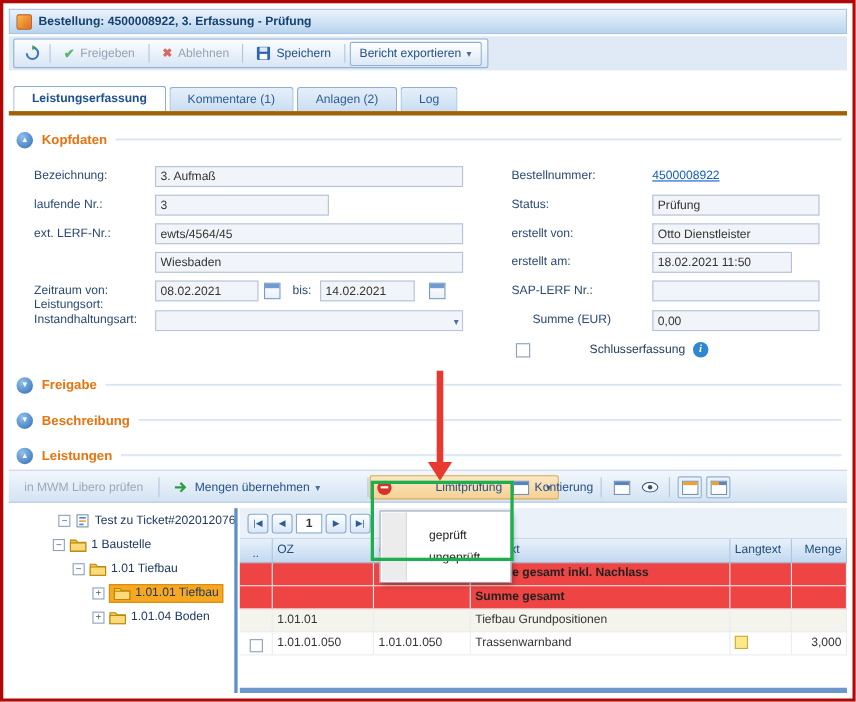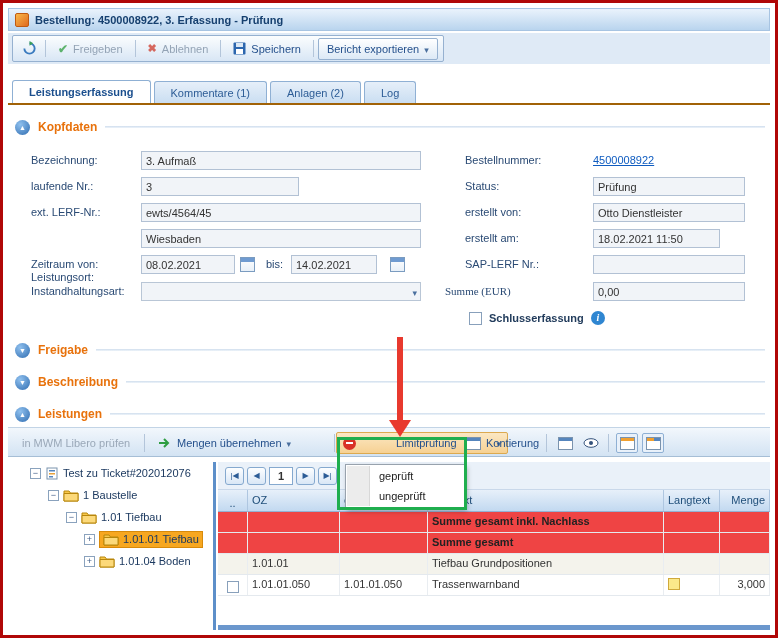--- a/index.html
+++ b/index.html
@@ -17,21 +17,21 @@
 .tbtn{display:inline-flex;align-items:center;gap:5px;padding:0 8px;color:#24508c;height:22px;cursor:pointer;white-space:nowrap;}
 .tbtn.disabled{color:#93a3b5;}
 .tsep{width:1px;height:17px;background:#b3c5da;margin:0 2px;}
 .dropbtn{border:1px solid #96b1d0;border-radius:2px;background:linear-gradient(#ffffff,#dce9f6);}
 .caret::after{content:"▾";font-size:9px;color:#4a6f9e;}
 .ico-check::after{content:"✔";color:#2f9e3f;font-size:12px;font-weight:bold;}
 .ico-cross::after{content:"✖";color:#cf3a2b;font-size:11px;font-weight:bold;}
 .dimmed{opacity:.75;}
 
 
-.tabstrip{position:absolute;left:5px;top:70px;right:5px;height:32px;display:flex;align-items:flex-end;padding-left:4px;border-bottom:2px solid #a16207;background:#fff;}
+.tabstrip{position:absolute;left:5px;top:70px;right:5px;height:32px;display:flex;align-items:flex-end;padding-left:4px;border-bottom:4px solid #a16207;background:#fff;}
 .tab{padding:5px 16px 4px;color:#2c5c96;background:linear-gradient(#e6eff9,#cadef2);border:1px solid #8fb0d4;border-bottom:none;border-radius:3px 3px 0 0;margin-right:3px;cursor:pointer;white-space:nowrap;}
 .tab.active{background:#fff;font-weight:bold;color:#1b4f8e;padding-bottom:5px;}
 
 
 .sec{position:absolute;left:12px;right:10px;height:16px;display:flex;align-items:center;gap:8px;}
 .circle{width:15px;height:15px;border-radius:50%;background:radial-gradient(circle at 35% 30%,#8fc0ee,#2f6cb0);color:#fff;text-align:center;flex:none;cursor:pointer;}
 .circle.up::after{content:"▲";font-size:7px;line-height:15px;display:block;}
 .circle.down::after{content:"▼";font-size:7px;line-height:15px;display:block;}
 .stitle{color:#e8720c;font-weight:bold;font-size:12px;white-space:nowrap;}
 .secline{flex:1;height:2px;background:linear-gradient(#cfdded,#eef4fa);}
@@ -39,21 +39,21 @@
 
 .flabel{position:absolute;color:#2a4a74;}
 .finput{position:absolute;height:19px;border:1px solid #b2c1d4;background:#f1f4f8;color:#333;padding:0 4px;font-family:inherit;font-size:11px;}
 .finput.ralign{}
 .cal{position:absolute;width:15px;height:15px;border:1px solid #7b9cc0;background:linear-gradient(#fff,#e8f0f8);cursor:pointer;}
 .cal::before{content:"";display:block;height:4px;background:#6f9bd1;}
 .fselect{position:absolute;height:19px;border:1px solid #b9c6d6;background:#f1f4f8;color:#555;display:flex;align-items:center;justify-content:space-between;padding:0 3px 0 4px;}
 .linkval{position:absolute;color:#0f5cc0;text-decoration:underline;cursor:pointer;}
 .checkrow{position:absolute;display:flex;align-items:center;gap:7px;}
 .cb{width:13px;height:13px;border:1px solid #88a0bb;background:#fff;cursor:pointer;flex:none;}
-.clabel{font-weight:bold;color:#223c5c;}
+.clabel{font-weight:normal;color:#223c5c;margin-left:47px;}
 .info-icon{width:14px;height:14px;border-radius:50%;background:#2f86d1;color:#fff;font-size:10px;font-weight:bold;text-align:center;line-height:14px;font-family:"Liberation Serif",serif;font-style:italic;}
 
 
 .ltoolbar{position:absolute;left:5px;right:5px;top:424px;height:30px;background:linear-gradient(#f2f7fc,#d3e3f3);border-top:1px solid #c2d4e6;border-bottom:1px solid #a6bed6;}
 .lbtn{position:absolute;top:4px;height:22px;display:inline-flex;align-items:center;gap:5px;color:#24508c;padding:0 6px;cursor:pointer;white-space:nowrap;}
 .lbtn.disabled{color:#9aa8b8;}
 .lbtn.limit{background:linear-gradient(#fbe7c3,#f6d193);border:1px solid #dca94f;border-radius:2px;}
 .lsep{position:absolute;top:6px;width:1px;height:18px;background:#b3c5da;}
 .icon-btn{position:absolute;top:5px;width:22px;height:20px;display:flex;align-items:center;justify-content:center;cursor:pointer;border:1px solid transparent;}
 .icon-btn.pressed{border:1px solid #8fb0d4;background:#e9f1fa;border-radius:2px;}
@@ -65,21 +65,21 @@
 .mini-table.orange-blue::before{background:linear-gradient(90deg,#f0a030 50%,#5585bd 50%);}
 .note{width:12px;height:12px;background:#fbe98a;border:1px solid #cfa93c;display:inline-block;}
 
 
 .tree{position:absolute;left:5px;top:459px;width:206px;bottom:5px;background:#fff;overflow:hidden;color:#1d3a60;}
 .tnode{display:flex;align-items:center;height:22px;gap:4px;white-space:nowrap;overflow:hidden;cursor:pointer;}
 .tbox{width:11px;height:11px;border:1px solid #8aa2bd;background:#fff;font-size:9px;line-height:9px;text-align:center;color:#44618a;flex:none;}
 .tbox.minus::after{content:"−";}
 .tbox.plus::after{content:"+";}
 .tsel{display:inline-flex;align-items:center;gap:4px;background:#f7a720;border:1px solid #d88a0a;padding:1px 3px;}
-.ind0{padding-left:4px;}.ind1{padding-left:22px;}.ind2{padding-left:40px;}.ind3{padding-left:58px;text-align:right;}.ind4{padding-left:76px;}
+.ind0{padding-left:4px;}.ind1{padding-left:22px;justify-content:flex-end;}.ind2{padding-left:40px;}.ind3{padding-left:58px;text-align:right;}.ind4{padding-left:76px;}
 
 
 .splitter{position:absolute;left:210px;top:459px;width:3px;bottom:5px;background:#5d8fc9;cursor:col-resize;}
 .tablepanel{position:absolute;left:215px;top:459px;right:5px;bottom:5px;display:flex;flex-direction:column;background:#fff;border-bottom:5px solid #6b97cd;}
 .pagebar{height:28px;background:#eaf1f9;border-bottom:1px solid #c9d8ea;display:flex;align-items:center;gap:3px;padding:0 7px;flex:none;}
 .pbtn{width:19px;height:18px;border:1px solid #85a9cf;border-radius:3px;background:linear-gradient(#fdfeff,#d9e7f6);color:#2c5c96;font-size:8px;display:flex;align-items:center;justify-content:center;cursor:pointer;}
 .pbtn.first::after{content:"|◀";}
 .pbtn.prev::after{content:"◀";}
 .pbtn.next::after{content:"▶";}
 .pbtn.last::after{content:"▶|";}
@@ -92,21 +92,21 @@
 .grow.grp{background:#f4f3ec;}
 .c0{width:30px;flex:none;display:flex;align-items:center;justify-content:center;}
 .c1{width:92px;flex:none;}
 .c2{width:88px;flex:none;}
 .c3{flex:1;}
 .c4{width:56px;flex:none;}
 .c5{width:50px;flex:none;text-align:right;}
 .gfill{flex:1;background:#fff;}
 
 
-.ddmenu{position:absolute;left:342px;top:461px;width:120px;background:#fff;border:1px solid #98a2ad;box-shadow:2px 3px 5px rgba(0,0,0,.3);z-index:40;padding:1px;}
+.ddmenu{position:absolute;left:342px;top:461px;width:120px;background:#fff;border:1px solid #98a2ad;box-shadow:2px 3px 5px rgba(0,0,0,.3);z-index:40;padding:12px;}
 .ddmenu::before{content:"";position:absolute;left:1px;top:1px;bottom:1px;width:22px;background:#ececec;border-right:1px solid #d8d8d8;}
 .dditem{position:relative;height:20px;line-height:20px;padding-left:32px;color:#222;cursor:pointer;}
 
 
 .greenbox{position:absolute;left:334px;top:434px;width:130px;height:73px;border:3px solid #1fae4e;z-index:50;pointer-events:none;}
 .arrow-shaft{position:absolute;left:394px;top:334px;width:6px;height:84px;background:#e8392e;z-index:55;pointer-events:none;}
 .arrow-head{position:absolute;left:386px;top:417px;width:0;height:0;border-left:11px solid transparent;border-right:11px solid transparent;border-top:17px solid #e8392e;z-index:55;pointer-events:none;}
 </style>
 </head>
 <body>
@@ -189,21 +189,21 @@
   <span class="flabel" style="left:462px;top:151px;">Bestellnummer:</span>
   <a class="linkval" style="left:590px;top:151px;">4500008922</a>
   <span class="flabel" style="left:462px;top:177px;">Status:</span>
   <input class="finput" style="left: 590px; top: 174px; width: 152px;" value="Prüfung">
   <span class="flabel" style="left:462px;top:203px;">erstellt von:</span>
   <input class="finput" style="left: 590px; top: 200px; width: 152px;" value="Otto Dienstleister">
   <span class="flabel" style="left:462px;top:229px;">erstellt am:</span>
   <input class="finput" style="left: 590px; top: 226px; width: 127px;" value="18.02.2021 11:50">
   <span class="flabel" style="left:462px;top:255px;">SAP-LERF Nr.:</span>
   <input class="finput" style="left: 590px; top: 252px; width: 152px;" value="">
-  <span class="flabel" style="left:442px;top:282px;font-family:Liberation Serif, serif;">Summe (EUR)</span>
+  <span class="flabel" style="left:481px;top:282px;">Summe (EUR)</span>
   <input class="finput ralign" style="left: 590px; top: 279px; width: 152px;" value="0,00">
 
   <div class="checkrow" style="left:466px;top:308px;">
     <span class="cb"></span>
     <span class="clabel">Schlusserfassung</span>
     <span class="info-icon">i</span>
   </div>
 
   <div class="sec" style="top:339px;">
     <span class="circle down"></span>

